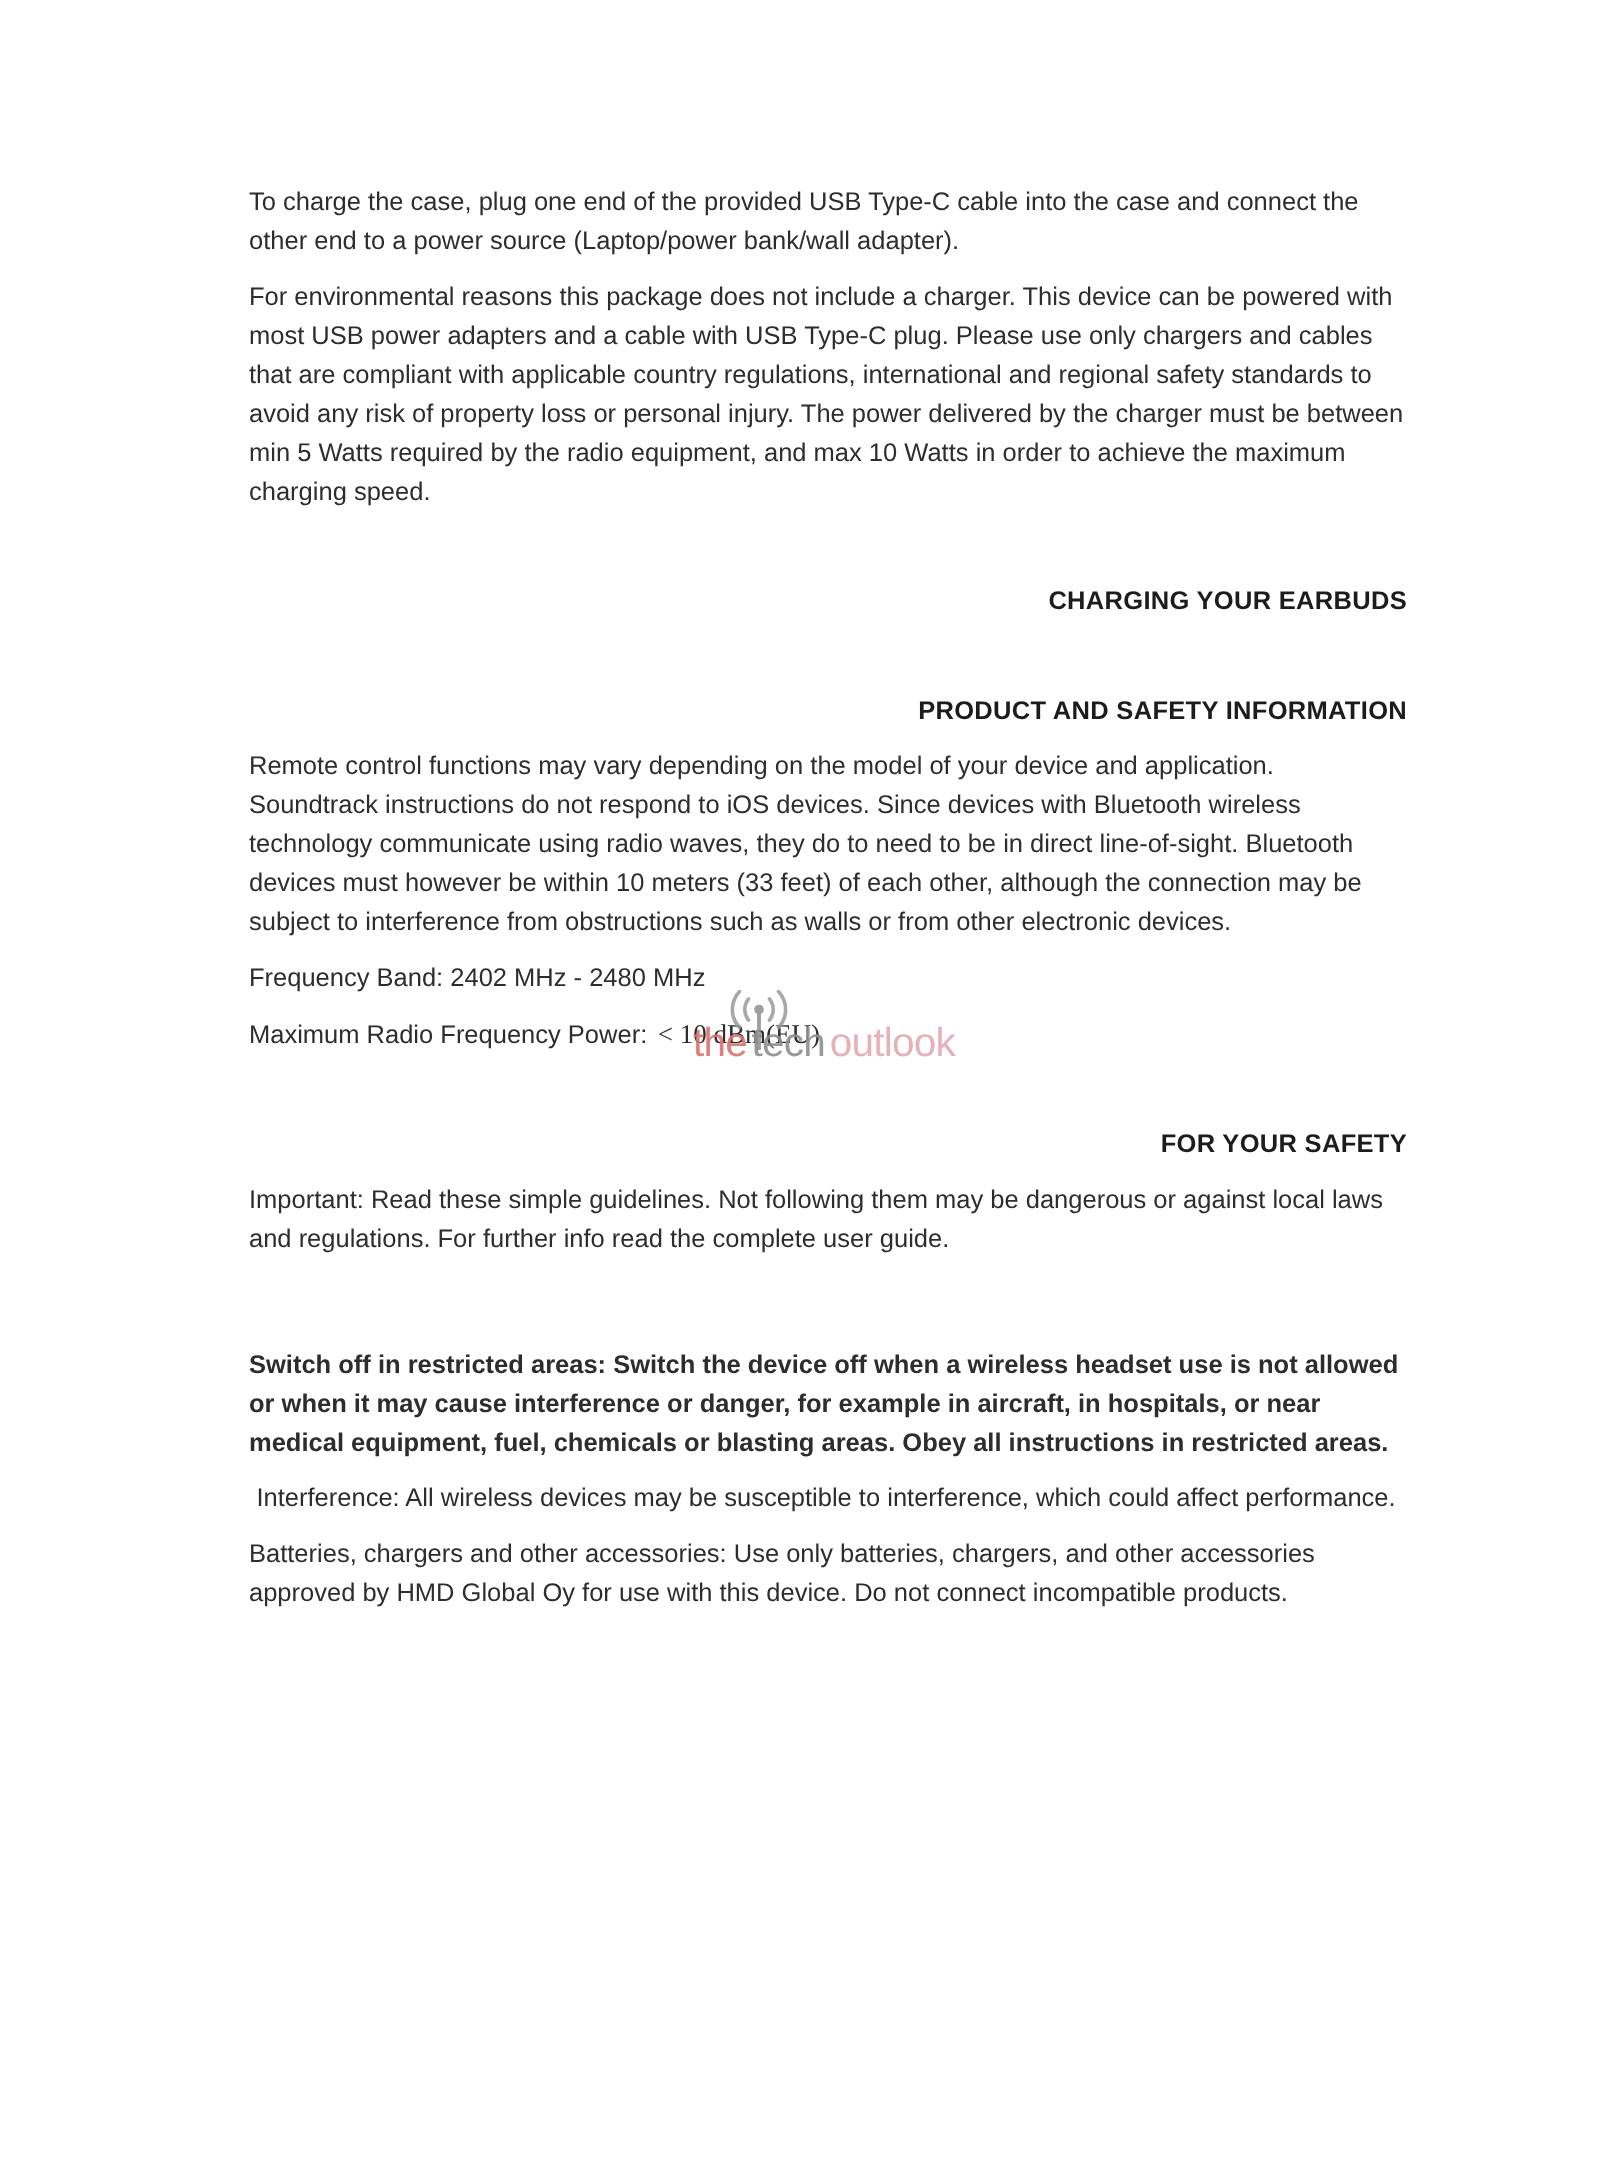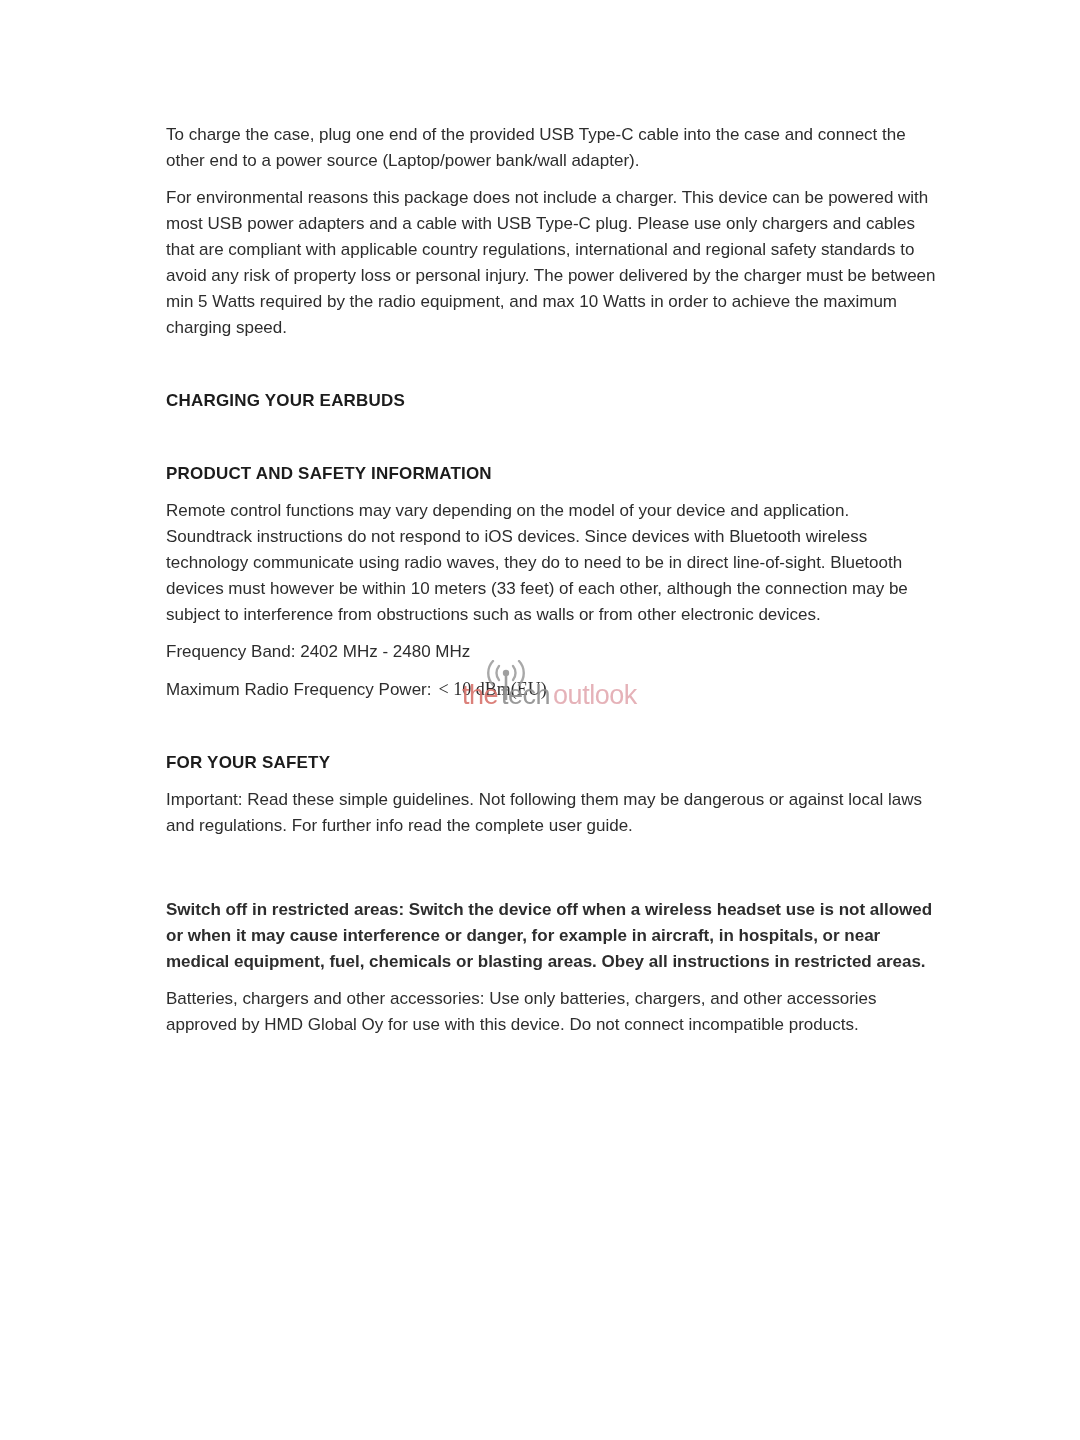--- a/index.html
+++ b/index.html
@@ -22,20 +22,21 @@
     margin-left: 11px;
   }
   p.para { margin: 0 0 11px 0; }
   h2.section-heading {
     font-size: 17px;
     line-height: 26px;
     margin: 47px 0 11px 0;
     color: #1c1c1c;
     font-weight: bold;
     letter-spacing: 0.2px;
+    text-align: right;
   }
   p.gap-top { margin-top: 58px; font-weight: bold; }
   p.indent-sm { padding-left: 5px; }
   .serif-value {
     font-family: "Liberation Serif", serif;
     font-size: 18px;
     margin-left: 7px;
   }
   
   .watermark {
@@ -89,20 +90,21 @@
     <p class="para">
       <span>Maximum Radio Frequency Power:</span><span class="serif-value">&lt; 10 dBm(EU)</span>
     </p>
 
     <h2 class="section-heading">FOR YOUR SAFETY</h2>
 
     <p class="para">Important: Read these simple guidelines. Not following them may be dangerous or against local laws and regulations. For further info read the complete user guide.</p>
 
     <p class="para gap-top">Switch off in restricted areas: Switch the device off when a wireless headset use is not allowed or when it may cause interference or danger, for example in aircraft, in hospitals, or near medical equipment, fuel, chemicals or blasting areas. Obey all instructions in restricted areas.</p>
 
+    <p class="para indent-sm">Interference: All wireless devices may be susceptible to interference, which could affect performance.</p>
 
     <p class="para">Batteries, chargers and other accessories: Use only batteries, chargers, and other accessories approved by HMD Global Oy for use with this device. Do not connect incompatible products.</p>
 
 
   </div>
 
   <div class="watermark">
     <svg class="wm-icon" width="52" height="40" viewBox="0 0 52 40" fill="none">
       <circle cx="26" cy="13" r="3.2" fill="#8f8f8f"></circle>
       <line x1="26" y1="16" x2="26" y2="40" stroke="#8f8f8f" stroke-width="2.6"></line>

